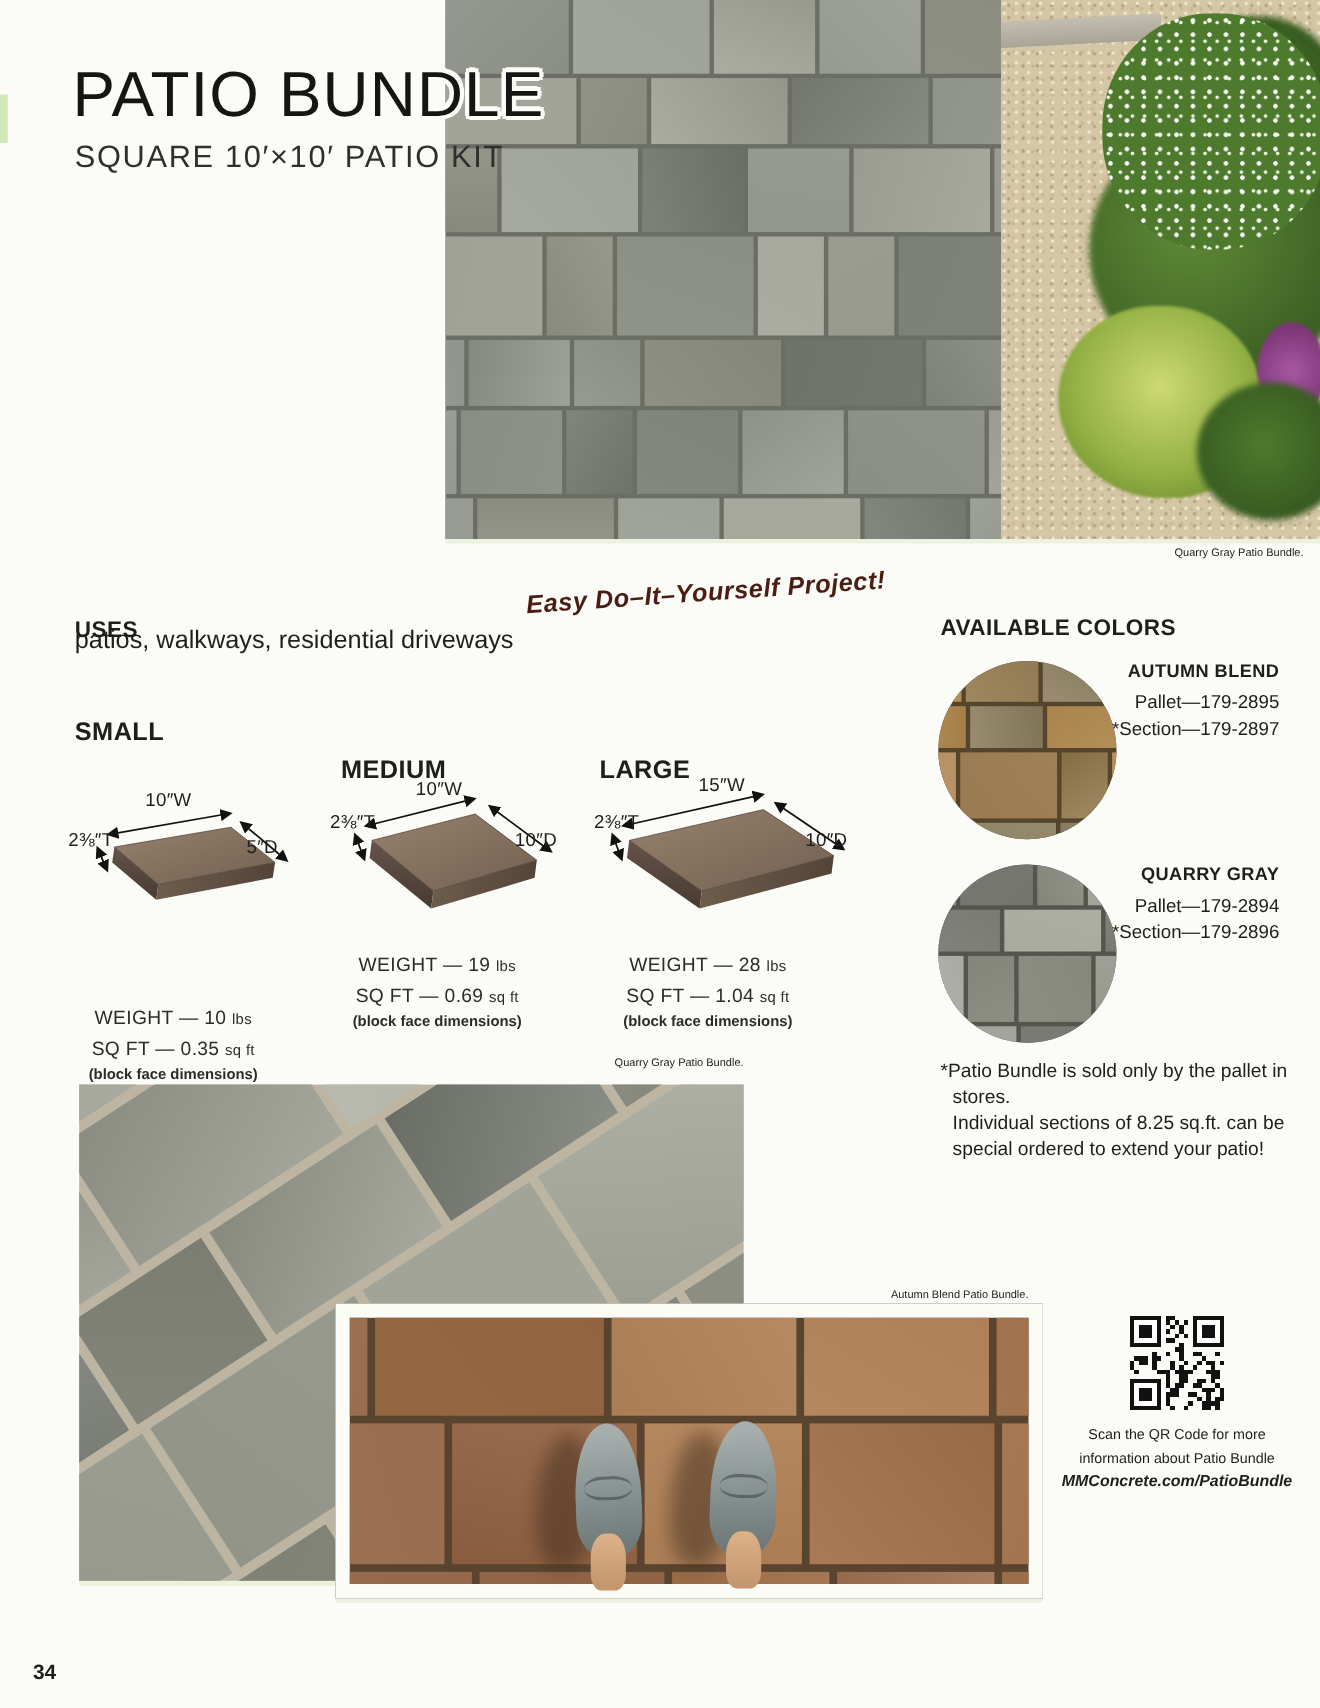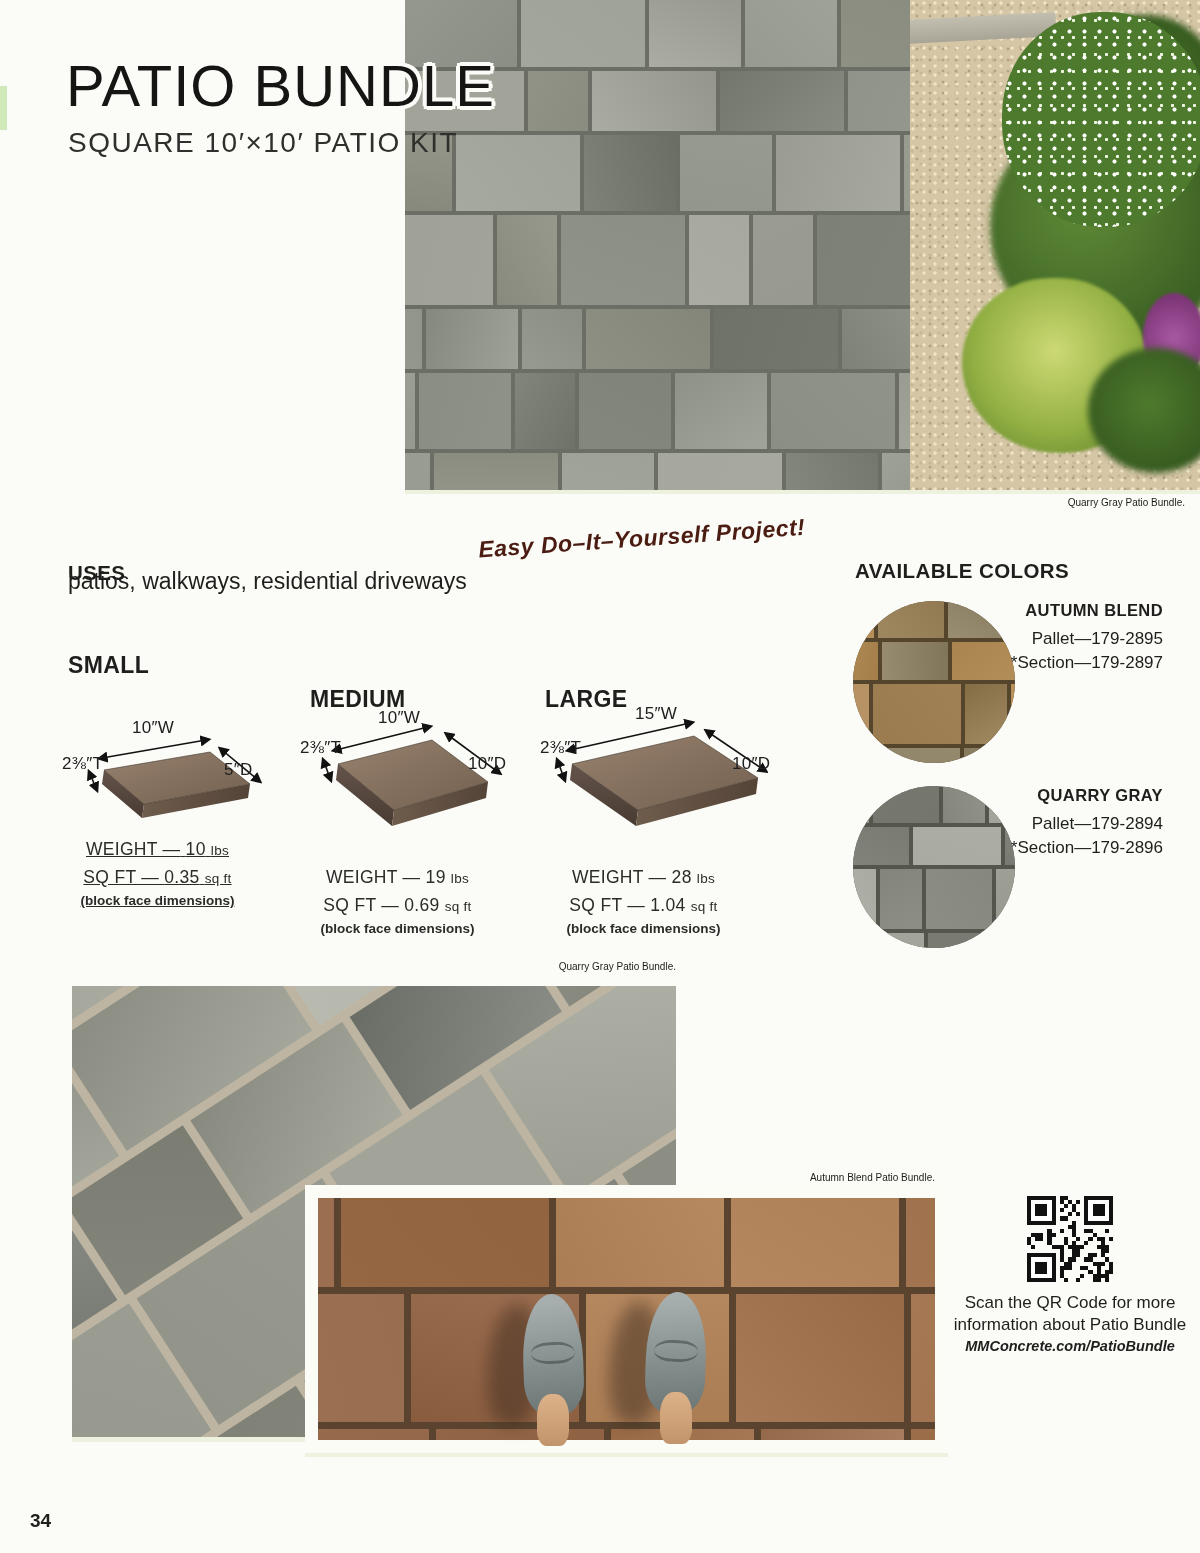--- a/index.html
+++ b/index.html
@@ -54,21 +54,21 @@
   .dg svg { position:absolute; left:0; top:0; }
   .dg0 { left:58px; top:712px; width:205px; height:152px; }
   .dg1 { left:298px; top:700px; width:212px; height:164px; }
   .dg2 { left:538px; top:698px; width:230px; height:166px; }
   .dim { position:absolute; font-size:17px; color:#202020; letter-spacing:.3px; white-space:nowrap; }
   .dg0 .w { left:74px; top:6px; } .dg0 .t { left:4px; top:42px; } .dg0 .d { left:166px; top:48px; }
   .dg1 .w { left:80px; top:8px; } .dg1 .t { left:2px; top:38px; } .dg1 .d { left:170px; top:54px; }
   .dg2 .w { left:97px; top:6px; } .dg2 .t { left:2px; top:40px; } .dg2 .d { left:194px; top:56px; }
 
   .specs { position:absolute; width:195px; text-align:center; color:#2b2b29; }
-  .sp0 { left:60px; top:836px;text-decoration:underline; } .sp1 { left:300px; top:864px; } .sp2 { left:546px; top:864px; }
+  .sp0 { left:60px; top:912px; } .sp1 { left:300px; top:864px; } .sp2 { left:546px; top:864px; }
   .spec-line { font-size:17.5px; line-height:26px; letter-spacing:.3px; }
   .su { font-size:13.5px; }
   .spec-note { font-size:13.5px; font-weight:bold; line-height:18px; }
 
   .swatch { position:absolute; width:162px; height:162px; border-radius:50%; overflow:hidden; }
   .sw0 { left:853px; top:601px; background:#55452c; }
   .sw1 { left:853px; top:786px; background:#54564e; }
   .color-label { position:absolute; width:200px; text-align:right; }
   .cl0 { left:963px; top:601px; } .cl1 { left:963px; top:786px; }
   .cname { font-weight:bold; font-size:16.5px; letter-spacing:.4px; margin-bottom:7px; }
@@ -84,21 +84,21 @@
   .ss-l { left:170px; top:106px; } .ss-r { left:292px; top:104px; }
   .shoe { position:absolute; width:60px; height:122px; background:linear-gradient(175deg,#a6afae 8%,#848e8d 58%,#6d7776 95%); border-radius:50% 50% 42% 42% / 55% 55% 28% 28%; }
   .shoe::after { content:""; position:absolute; left:8px; right:8px; top:48px; height:16px; border-top:3px solid rgba(58,68,68,.55); border-bottom:3px solid rgba(58,68,68,.55); border-radius:50% / 60%; }
   .shoe-l { left:205px; top:96px; transform:rotate(-2deg); }
   .shoe-r { left:328px; top:94px; transform:rotate(2deg); }
   .ankle { position:absolute; width:32px; height:52px; background:linear-gradient(180deg,#ddb288,#c2946c); border-radius:42% 42% 30% 30%; }
   .ank-l { left:219px; top:196px; } .ank-r { left:342px; top:194px; }
 
   .qr-wrap { position:absolute; left:953px; top:1196px; width:234px; text-align:center; }
   .qr-box { display:inline-block; width:86px; height:86px; }
-  .qr-caption { font-size:17px; line-height:22px; white-space:pre-line; margin-top:6px; }
+  .qr-caption { font-size:13px; line-height:22px; white-space:pre-line; margin-top:6px; }
   .qr-url { font-size:14.5px; font-style:italic; font-weight:bold; margin-top:2px; }
 
   .footer { position:absolute; left:100px; top:1489px; width:1000px; text-align:center; font-size:17px; line-height:23.5px; white-space:pre-line; color:#222220; }
   .page-num { position:absolute; left:30px; top:1510px; font-size:19px; font-weight:bold; }
 </style>
 </head>
 <body>
 
 <div class="page">
 
@@ -282,20 +282,23 @@
       <div class="pv" style="left: 143.277px; top: 82.9593px; width: 42px; height: 60px; background: linear-gradient(164deg, rgb(158, 159, 149), rgb(150, 151, 141));"></div>
       <div class="pv" style="left: -16.5941px; top: 146.959px; width: 88px; height: 50px; background: linear-gradient(94deg, rgb(158, 159, 149), rgb(164, 165, 155));"></div>
       <div class="pv" style="left: 75.4059px; top: 146.959px; width: 66px; height: 50px; background: linear-gradient(62deg, rgb(121, 123, 115), rgb(121, 123, 115));"></div>
       <div class="pv" style="left: 145.406px; top: 146.959px; width: 88px; height: 50px; background: linear-gradient(328deg, rgb(183, 184, 175), rgb(159, 160, 151));"></div>
     </div>
   <div class="color-label cl1">
     <div class="cname">QUARRY GRAY</div>
     <div class="cnum">Pallet—179-2894</div>
     <div class="cnum">*Section—179-2896</div>
   </div>
+  <div class="colors-note">*Patio Bundle is sold only by the pallet in stores.
+Individual sections of 8.25 sq.ft. can be
+special ordered to extend your patio!</div>
 
   <div class="caption quarry-caption">Quarry Gray Patio Bundle.</div>
   <div class="quarry-photo">
     <div class="qp-inner" id="qpInner">
         <div class="pv" style="left: 448.715px; top: 91.5323px; width: 181px; height: 151px; background: linear-gradient(305deg, rgb(174, 175, 164), rgb(162, 163, 152));"></div>
         <div class="pv" style="left: 205.588px; top: 251.532px; width: 221px; height: 131px; background: linear-gradient(10deg, rgb(167, 169, 158), rgb(144, 146, 135));"></div>
         <div class="pv" style="left: 435.588px; top: 251.532px; width: 221px; height: 131px; background: linear-gradient(331deg, rgb(165, 167, 156), rgb(138, 140, 129));"></div>
         <div class="pv" style="left: 665.588px; top: 251.532px; width: 221px; height: 131px; background: linear-gradient(114deg, rgb(186, 187, 176), rgb(180, 181, 170));"></div>
         <div class="pv" style="left: 125.704px; top: 391.532px; width: 221px; height: 111px; background: linear-gradient(202deg, rgb(136, 139, 131), rgb(115, 118, 110));"></div>
         <div class="pv" style="left: 355.704px; top: 391.532px; width: 141px; height: 111px; background: linear-gradient(32deg, rgb(131, 133, 123), rgb(123, 125, 115));"></div>

